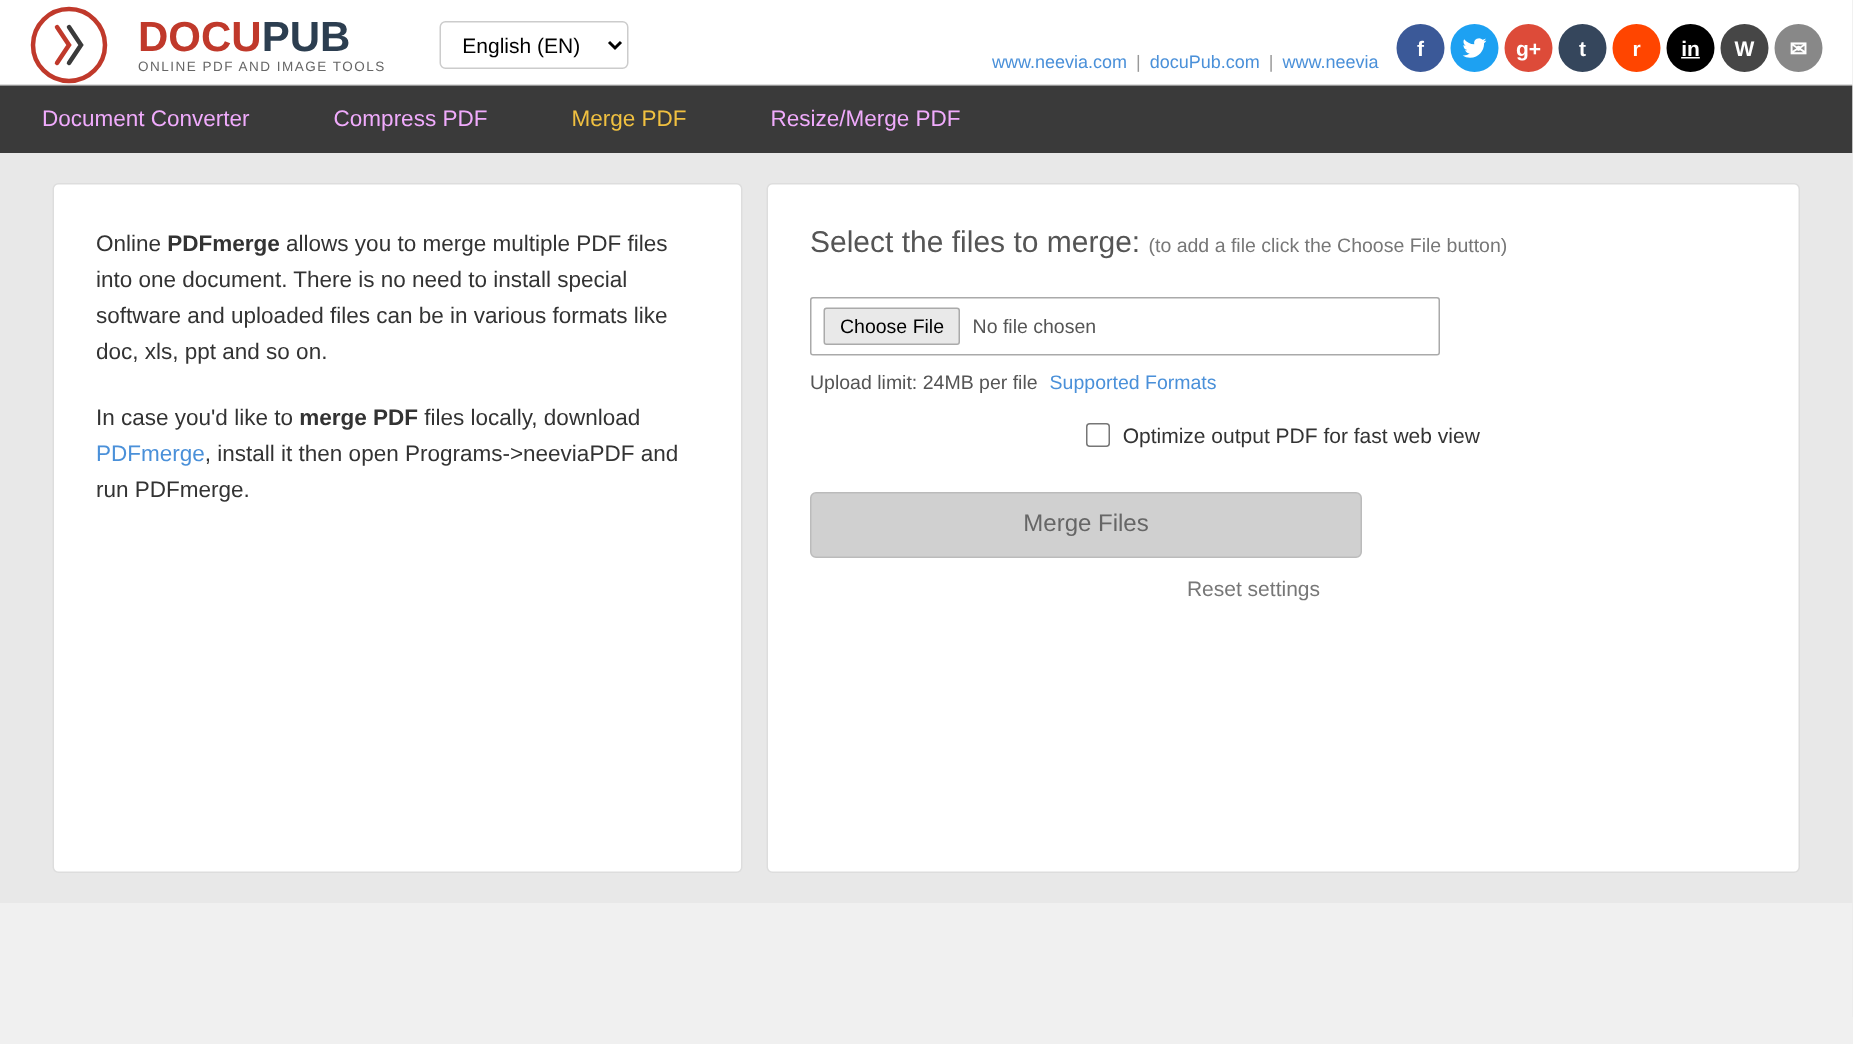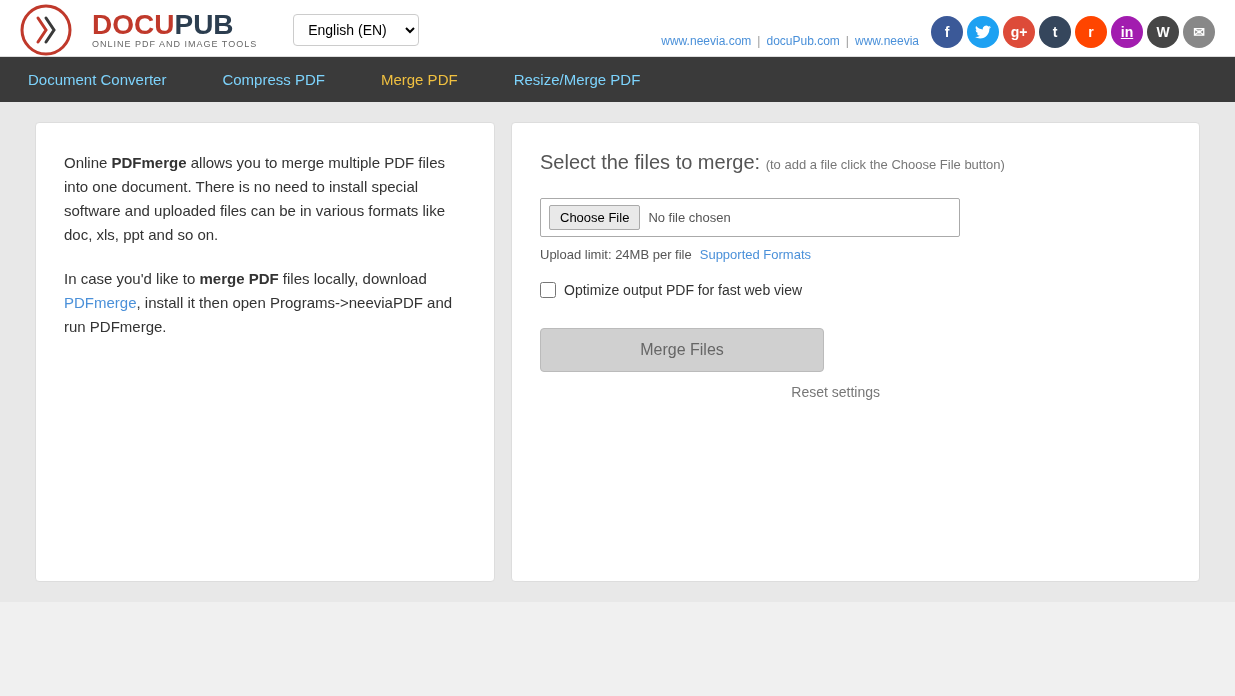--- a/index.html
+++ b/index.html
@@ -77,34 +77,34 @@
       font-size: 14px;
       font-weight: bold;
       cursor: pointer;
       text-decoration: none;
     }
     .si-fb { background: #3b5998; }
     .si-tw { background: #1da1f2; }
     .si-gp { background: #dd4b39; }
     .si-tm { background: #35465c; }
     .si-rd { background: #ff4500; }
-    .si-li { background: #a21caf; text-decoration: underline; }
+    .si-li { background: #000000; text-decoration: underline; }
     .si-wp { background: #464646; }
     .si-em { background: #888; }
 
     
     .nav-bar {
       background: #3a3a3a;
       display: flex;
       align-items: center;
       padding: 0;
     }
     .nav-item {
       padding: 14px 28px;
-      color: #7dd3fc;
+      color: #f0abfc;
       cursor: pointer;
       font-size: 15px;
       text-decoration: none;
       display: block;
     }
     .nav-item.active { color: #f0c040; }
 
     
     .content-area {
       display: flex;
@@ -189,30 +189,31 @@
     }
     .upload-info a { color: #4a90d9; text-decoration: none; }
 
     .checkbox-row {
       display: flex;
       align-items: center;
       gap: 8px;
       margin-bottom: 30px;
       font-size: 14px;
       color: #333;
+      justify-content: center;
     }
     .checkbox-row input[type="checkbox"] {
       width: 16px;
       height: 16px;
       cursor: pointer;
     }
 
     .merge-btn {
       display: block;
-      width: 284px;
+      width: 368px;
       padding: 12px;
       background: #d0d0d0;
       border: 1px solid #bbb;
       border-radius: 4px;
       font-size: 16px;
       color: #666;
       cursor: pointer;
       text-align: center;
       margin-bottom: 12px;
     }

